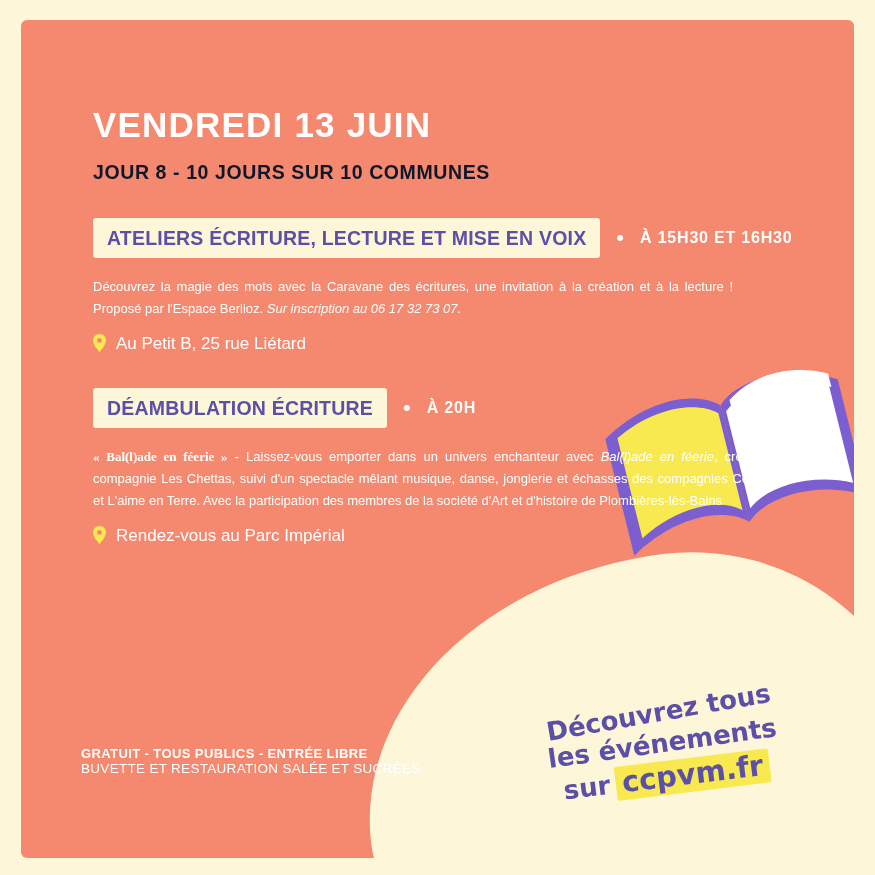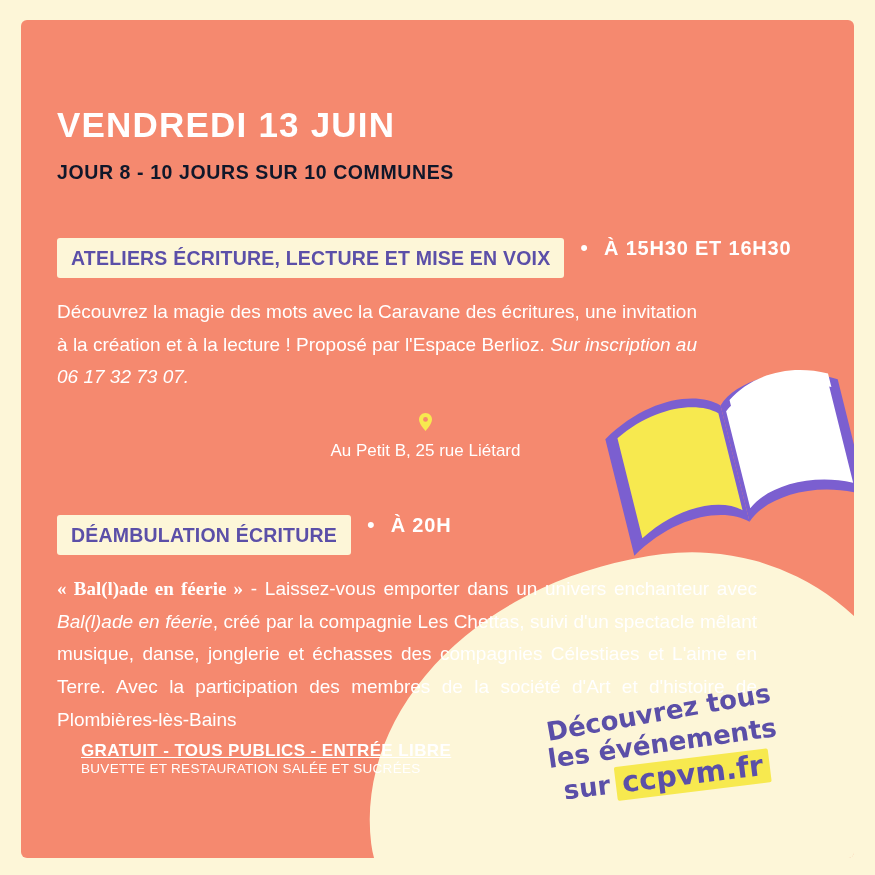--- a/index.html
+++ b/index.html
@@ -48,21 +48,21 @@
     bottom: -40px;
     width: 430px;
     height: 240px;
     background: #fdf6d8;
     border-radius: 50% 50% 0 0 / 70% 70% 0 0;
   }
 
   .content {
     position: absolute;
     left: 0; top: 0; right: 0; bottom: 0;
-    padding: 85px 60px 0 36px;
+    padding: 85px 60px 0 72px;
     box-sizing: border-box;
     z-index: 5;
   }
 
   .date-line {
     color: #ffffff;
     font-size: 35px;
     font-weight: bold;
     letter-spacing: 1.2px;
     margin: 0 0 6px 0;
@@ -110,55 +110,53 @@
   }
   .chip {
     display: inline-block;
     background: #fdf6d8;
     color: #5b4fa8;
     font-size: 19.5px;
     font-weight: bold;
     letter-spacing: 0.2px;
     padding: 9px 14px 8px 14px;
     border-radius: 3px;
-    margin-top: 20px;
   }
   .bullet-dot {
     color: #ffffff;
     font-size: 22px;
     line-height: 1;
     margin: 0 2px;
   }
   .time {
     color: #ffffff;
-    font-size: 20px;
+    font-size: 16px;
     font-weight: bold;
     letter-spacing: 0.8px;
   }
   .body-text {
     color: #ffffff;
-    font-size: 19px;
+    font-size: 13px;
     line-height: 1.72;
     margin-top: 18px;
     text-align: justify;
     max-width: 640px;
     font-weight: 400;
   }
   .body-text.wide {
     max-width: 700px;
   }
   .ital { font-style: italic; }
   .bold { font-weight: bold; font-family: Liberation Serif, serif; }
 
   .place-row {
     display: flex;
-    align-items: center;
+    align-items: flex-start;
     gap: 10px;
     margin-top: 12px;
-    flex-direction: column;
   }
   .pin {
     width: 13px;
     height: 18px;
     flex: 0 0 auto;
     position: relative;
   }
   .pin svg { display: block; }
   .place-text {
     color: #ffffff;
@@ -166,24 +164,23 @@
   }
 
   .footer {
     position: absolute;
     left: 60px;
     bottom: 82px;
     z-index: 6;
   }
   .footer-main {
     color: #ffffff;
-    font-size: 17px;
+    font-size: 13px;
     font-weight: bold;
     letter-spacing: 0.4px;
-    text-decoration: underline;
   }
   .footer-sub {
     color: #ffffff;
     font-size: 13.5px;
     letter-spacing: 0.3px;
     margin-top: 0;
   }
 
   
   .book {
@@ -271,20 +268,29 @@
       </div>
 
       
       <div class="section">
         <div class="chip-row">
           <span class="chip">DÉAMBULATION ÉCRITURE</span>
           <span class="bullet-dot">•</span>
           <span class="time">À 20H</span>
         </div>
         <p class="body-text wide"><span class="bold">« Bal(l)ade en féerie »</span><span> - Laissez-vous emporter dans un univers enchanteur avec </span><span class="ital">Bal(l)ade en féerie</span><span>, créé par la compagnie Les Chettas, suivi d'un spectacle mêlant musique, danse, jonglerie et échasses des compagnies Célestiaes et L'aime en Terre. Avec la participation des membres de la société d'Art et d'histoire de Plombières-lès-Bains</span></p>
+        <div class="place-row">
+          <span class="pin">
+            <svg width="13" height="18" viewBox="0 0 13 18">
+                <path d="M6.5 0C2.9 0 0 2.9 0 6.5C0 11.1 6.5 18 6.5 18S13 11.1 13 6.5C13 2.9 10.1 0 6.5 0Z" fill="#f7e94f"></path>
+                <circle cx="6.5" cy="6.4" r="2.4" fill="#f5896f"></circle>
+              </svg>
+          </span>
+          <span class="place-text">Rendez-vous au Parc Impérial</span>
+        </div>
       </div>
     </div>
 
     <div class="footer">
       <div class="footer-main">GRATUIT - TOUS PUBLICS - ENTRÉE LIBRE</div>
       <div class="footer-sub">BUVETTE ET RESTAURATION SALÉE ET SUCRÉES</div>
     </div>
 
     <div class="cta">
       <div class="cta-l1">Découvrez tous</div>

